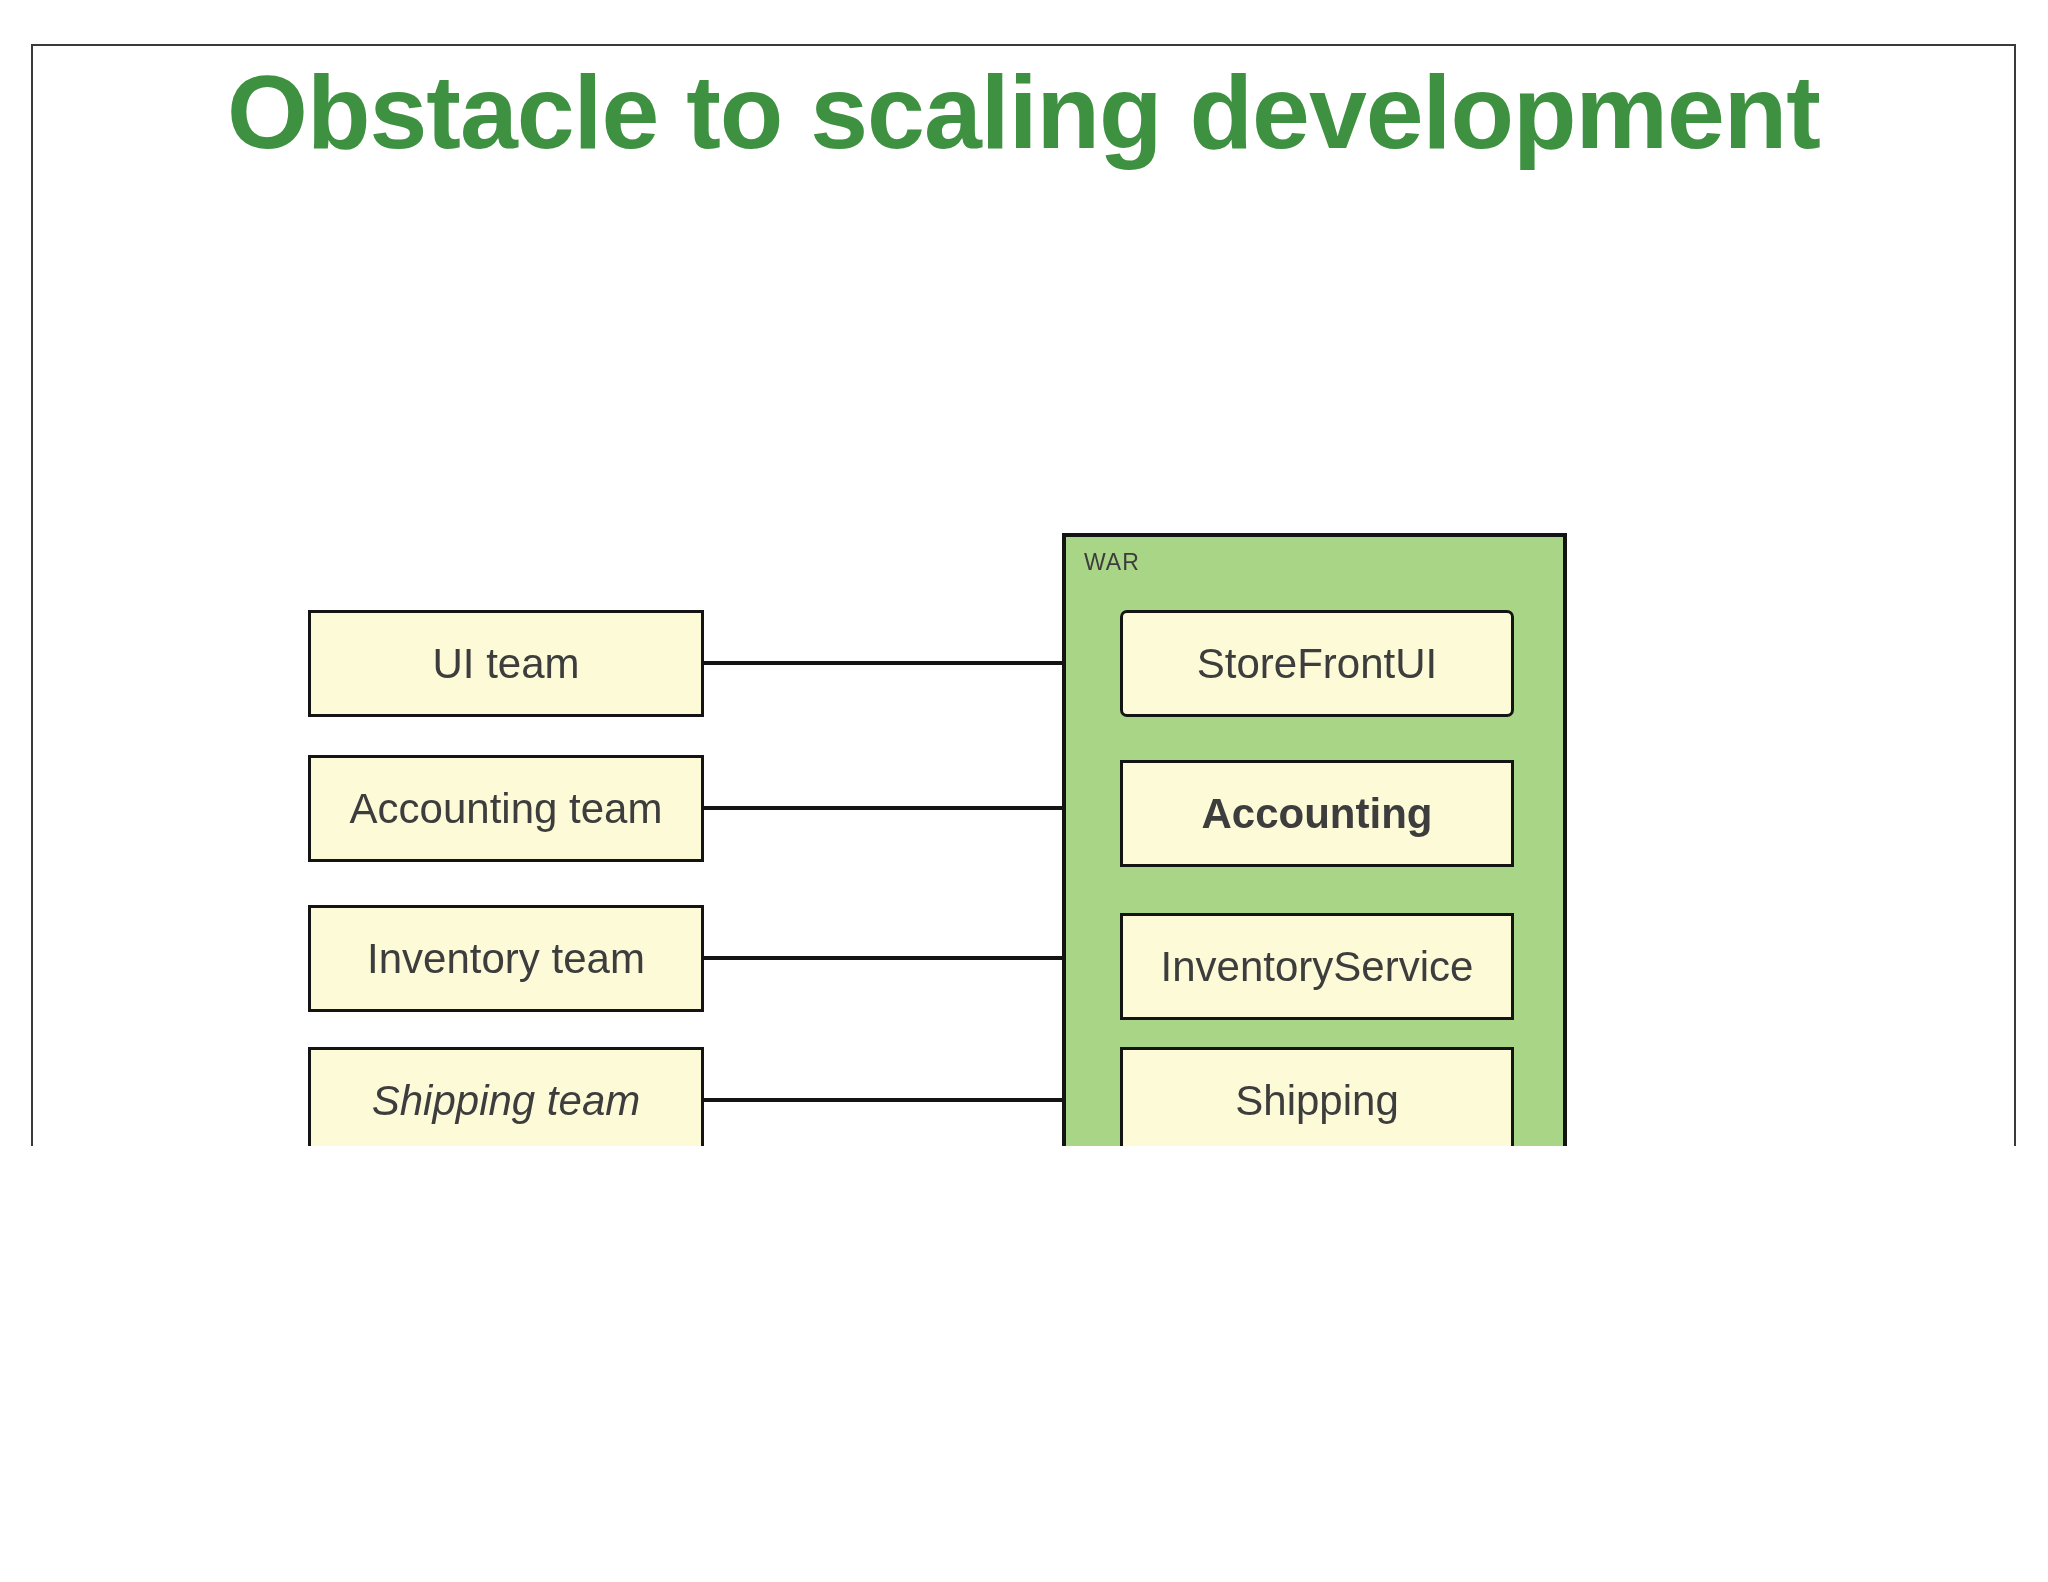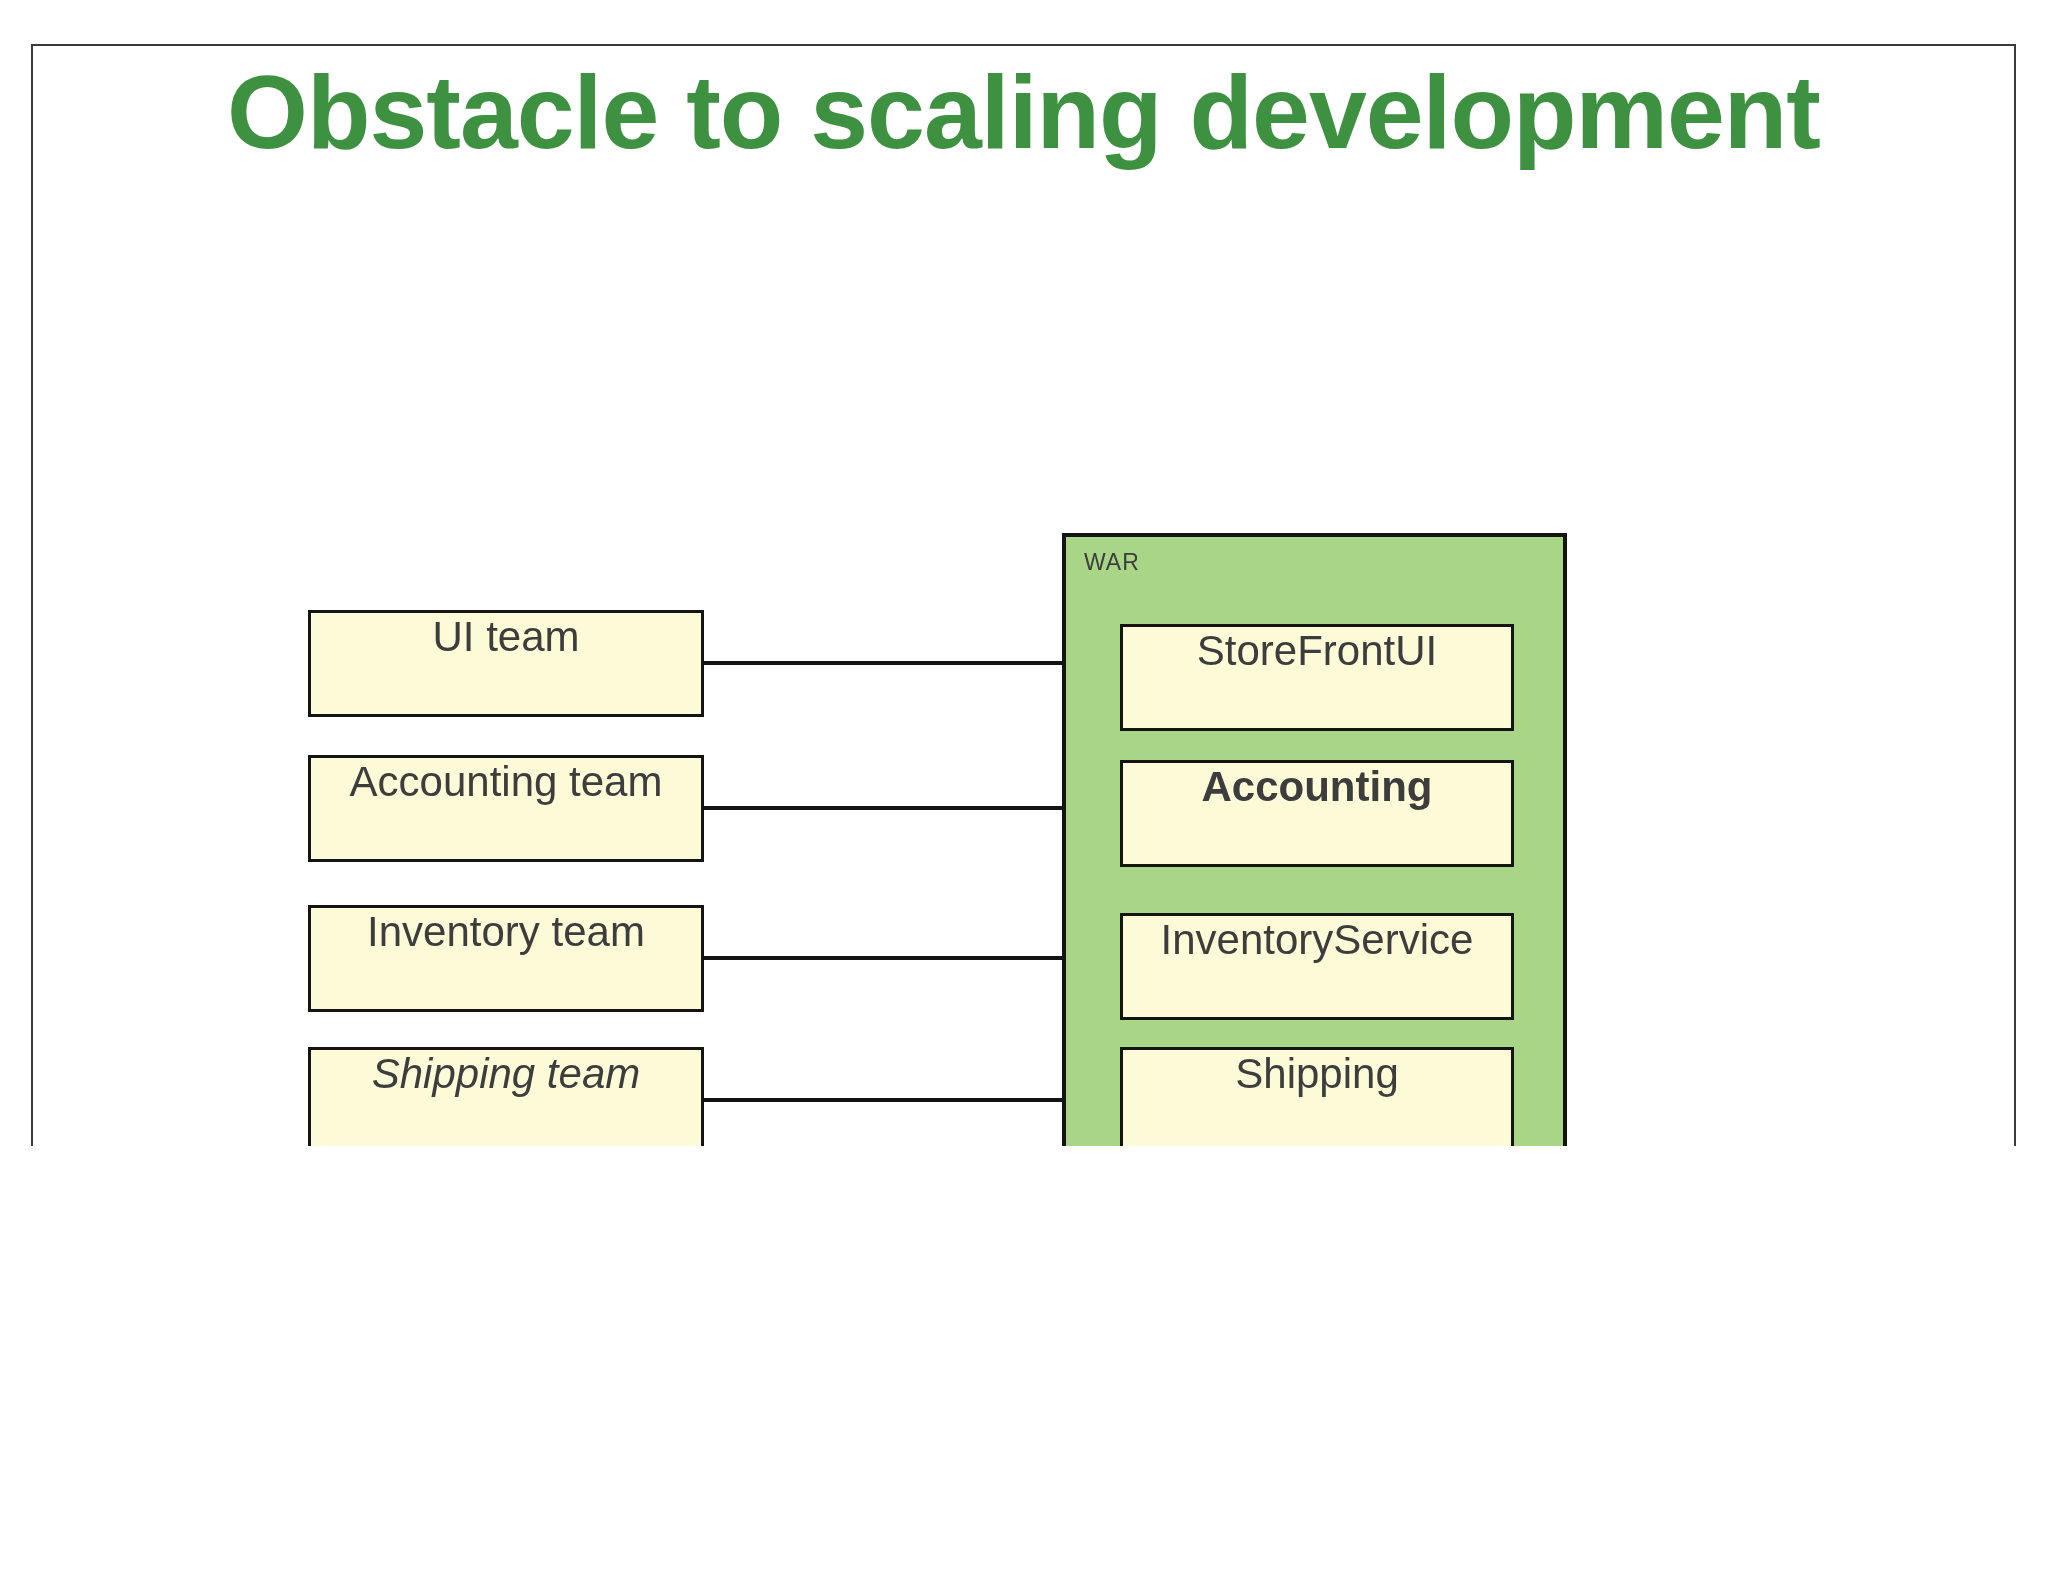--- a/index.html
+++ b/index.html
@@ -44,21 +44,21 @@
     line-height: 1.2;
     color: var(--title_green, #3d9140);
     white-space: nowrap;
   }
 
   .team-box, .module-box {
     position: absolute;
     background: var(--box_fill, #fcfad7);
     border: 3px solid var(--line_black, #141414);
     display: flex;
-    align-items: flex-start;
+    align-items: center;
     justify-content: center;
     font-size: 42px;
     color: var(--label_gray, #3d3d3d);
     white-space: nowrap;
   }
 
   .team-box { left: 308px; width: 396px; height: 107px; }
   .team-row-0 { top: 610px; }
   .team-row-1 { top: 755px; }
   .team-row-2 { top: 905px; }
@@ -77,21 +77,21 @@
   .war-label {
     position: absolute;
     left: 18px;
     top: 12px;
     font-size: 23px;
     letter-spacing: 1px;
     color: var(--label_gray, #3d3d3d);
   }
 
   .module-box { left: 54px; width: 394px; height: 107px; }
-  .module-row-0 { top: 87px; }
+  .module-row-0 { top: 73px; border-radius: 7px; }
   .module-row-1 { top: 223px; font-weight: bold; }
   .module-row-2 { top: 376px; }
   .module-row-3 { top: 510px; }
 
   .arrow {
     position: absolute;
     left: 704px;
     width: 418px;
     height: 26px;
   }

